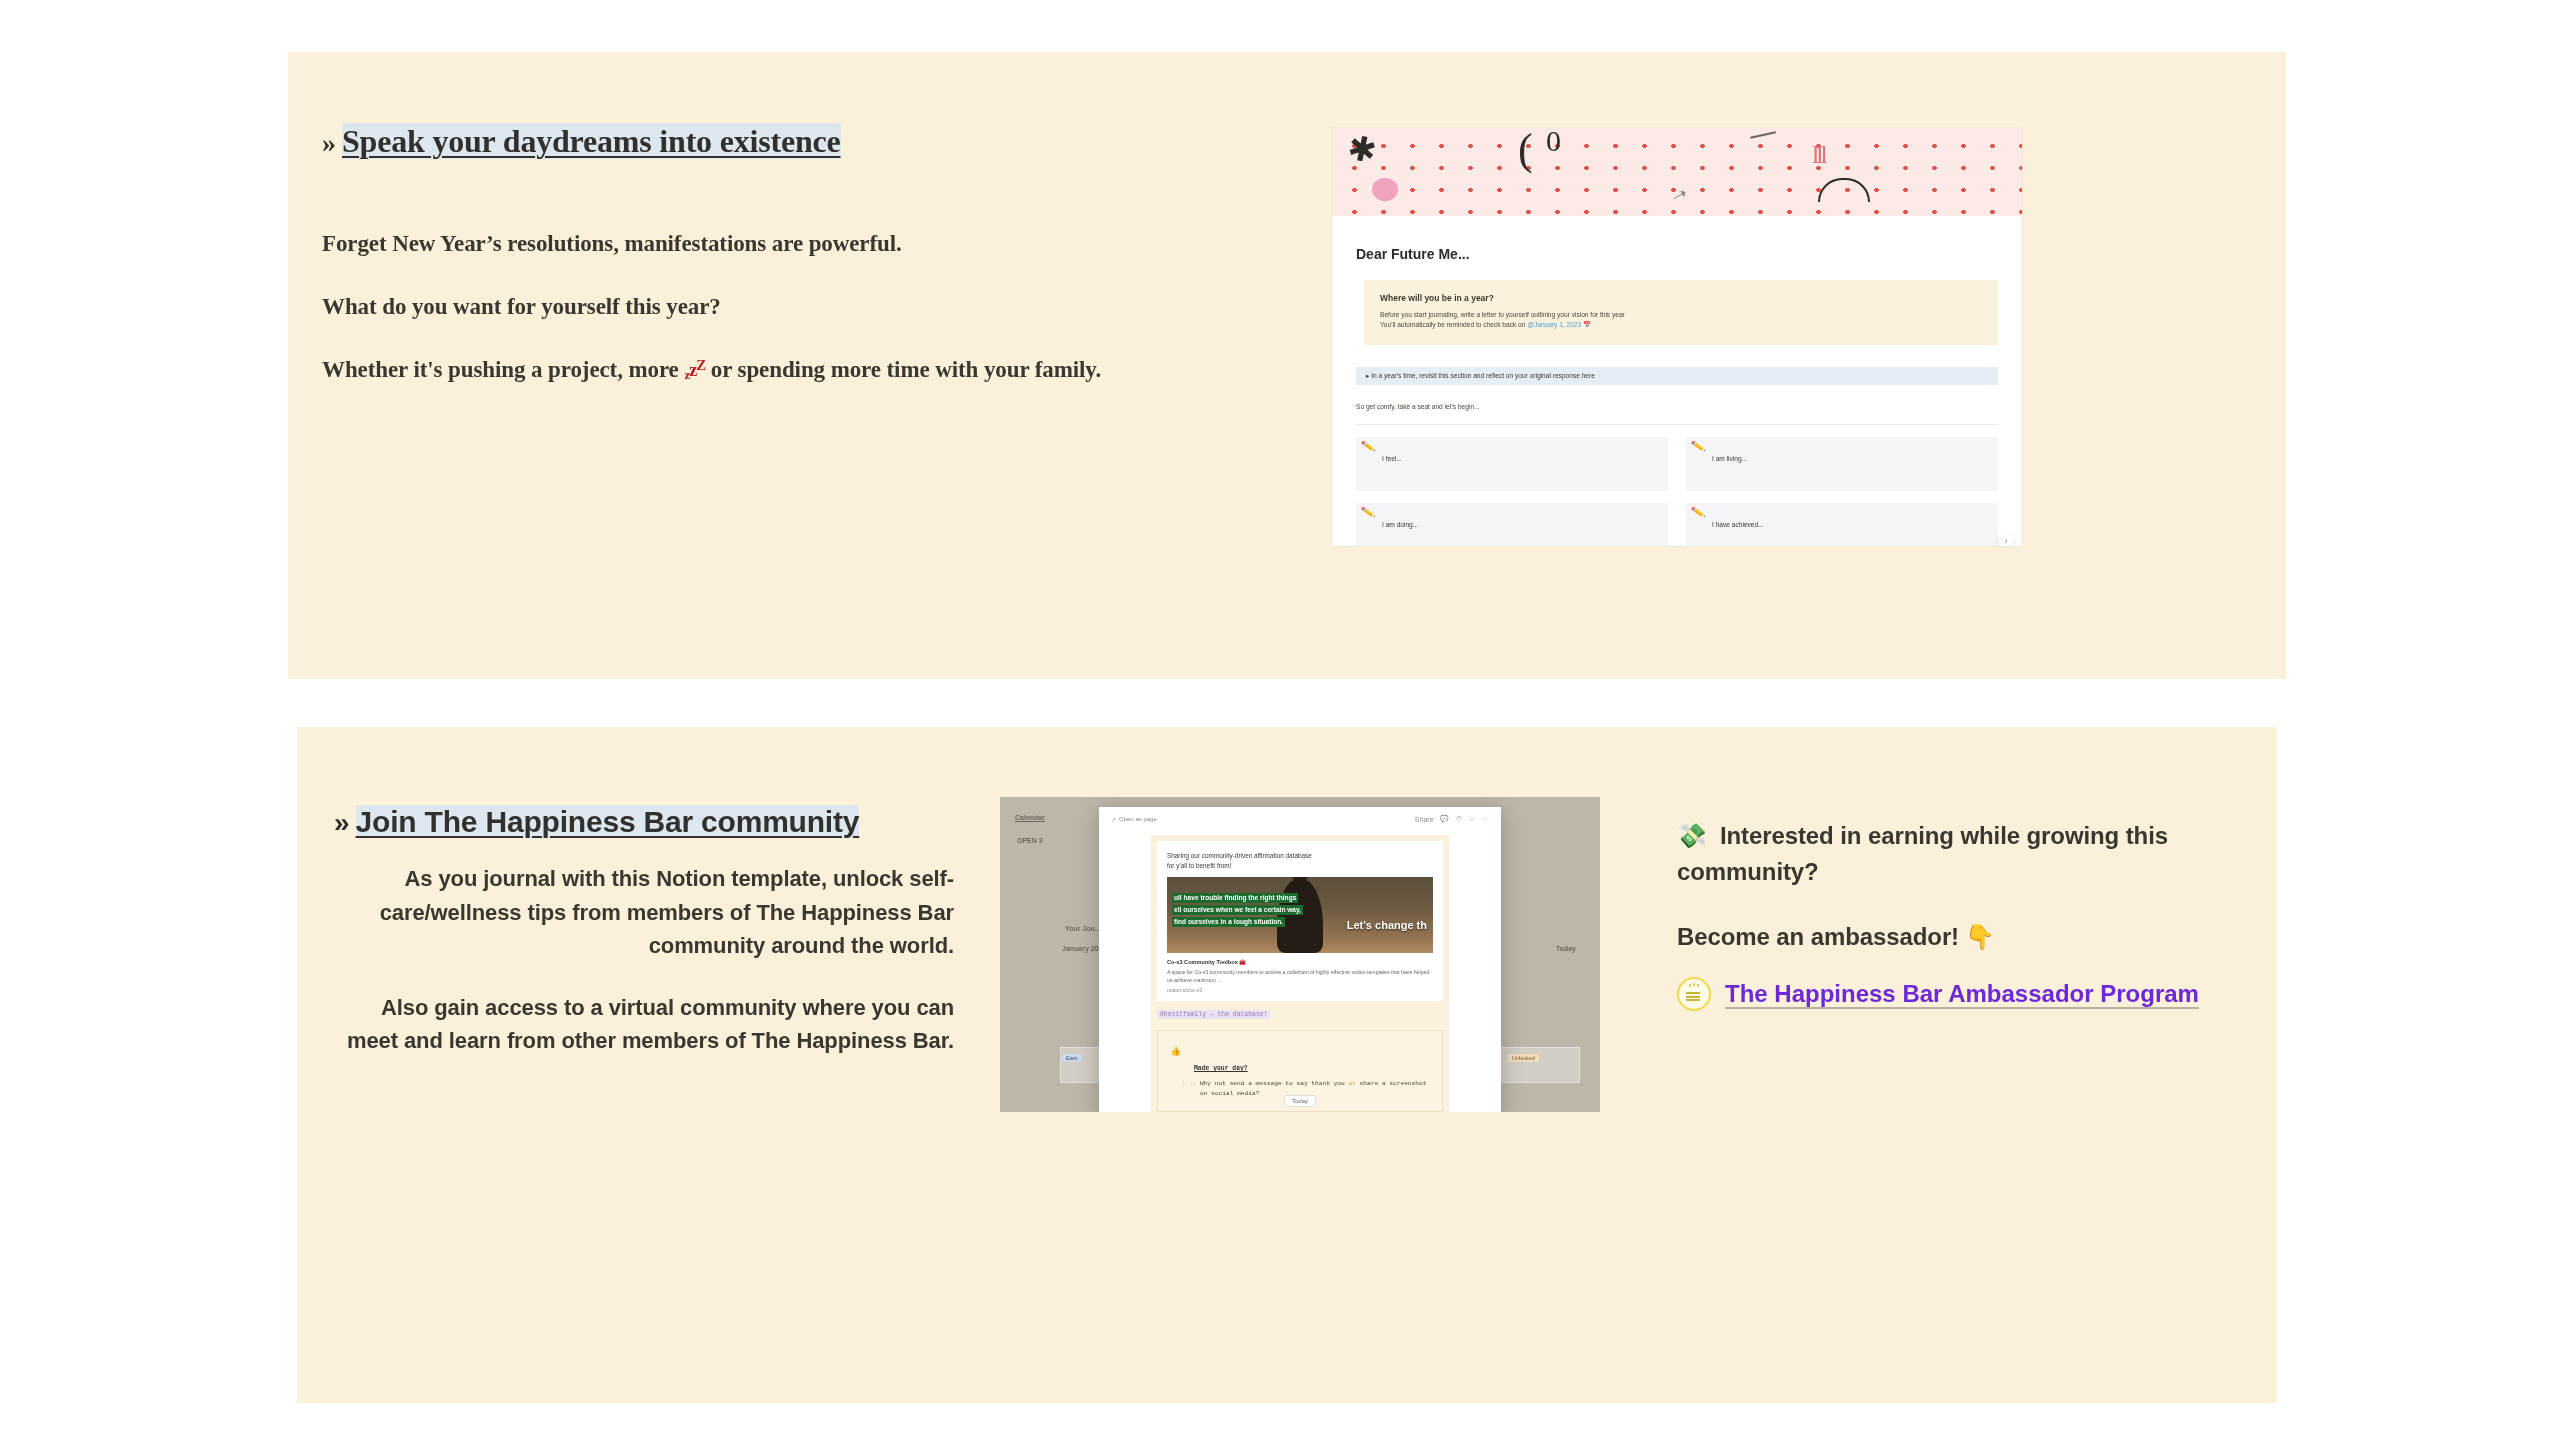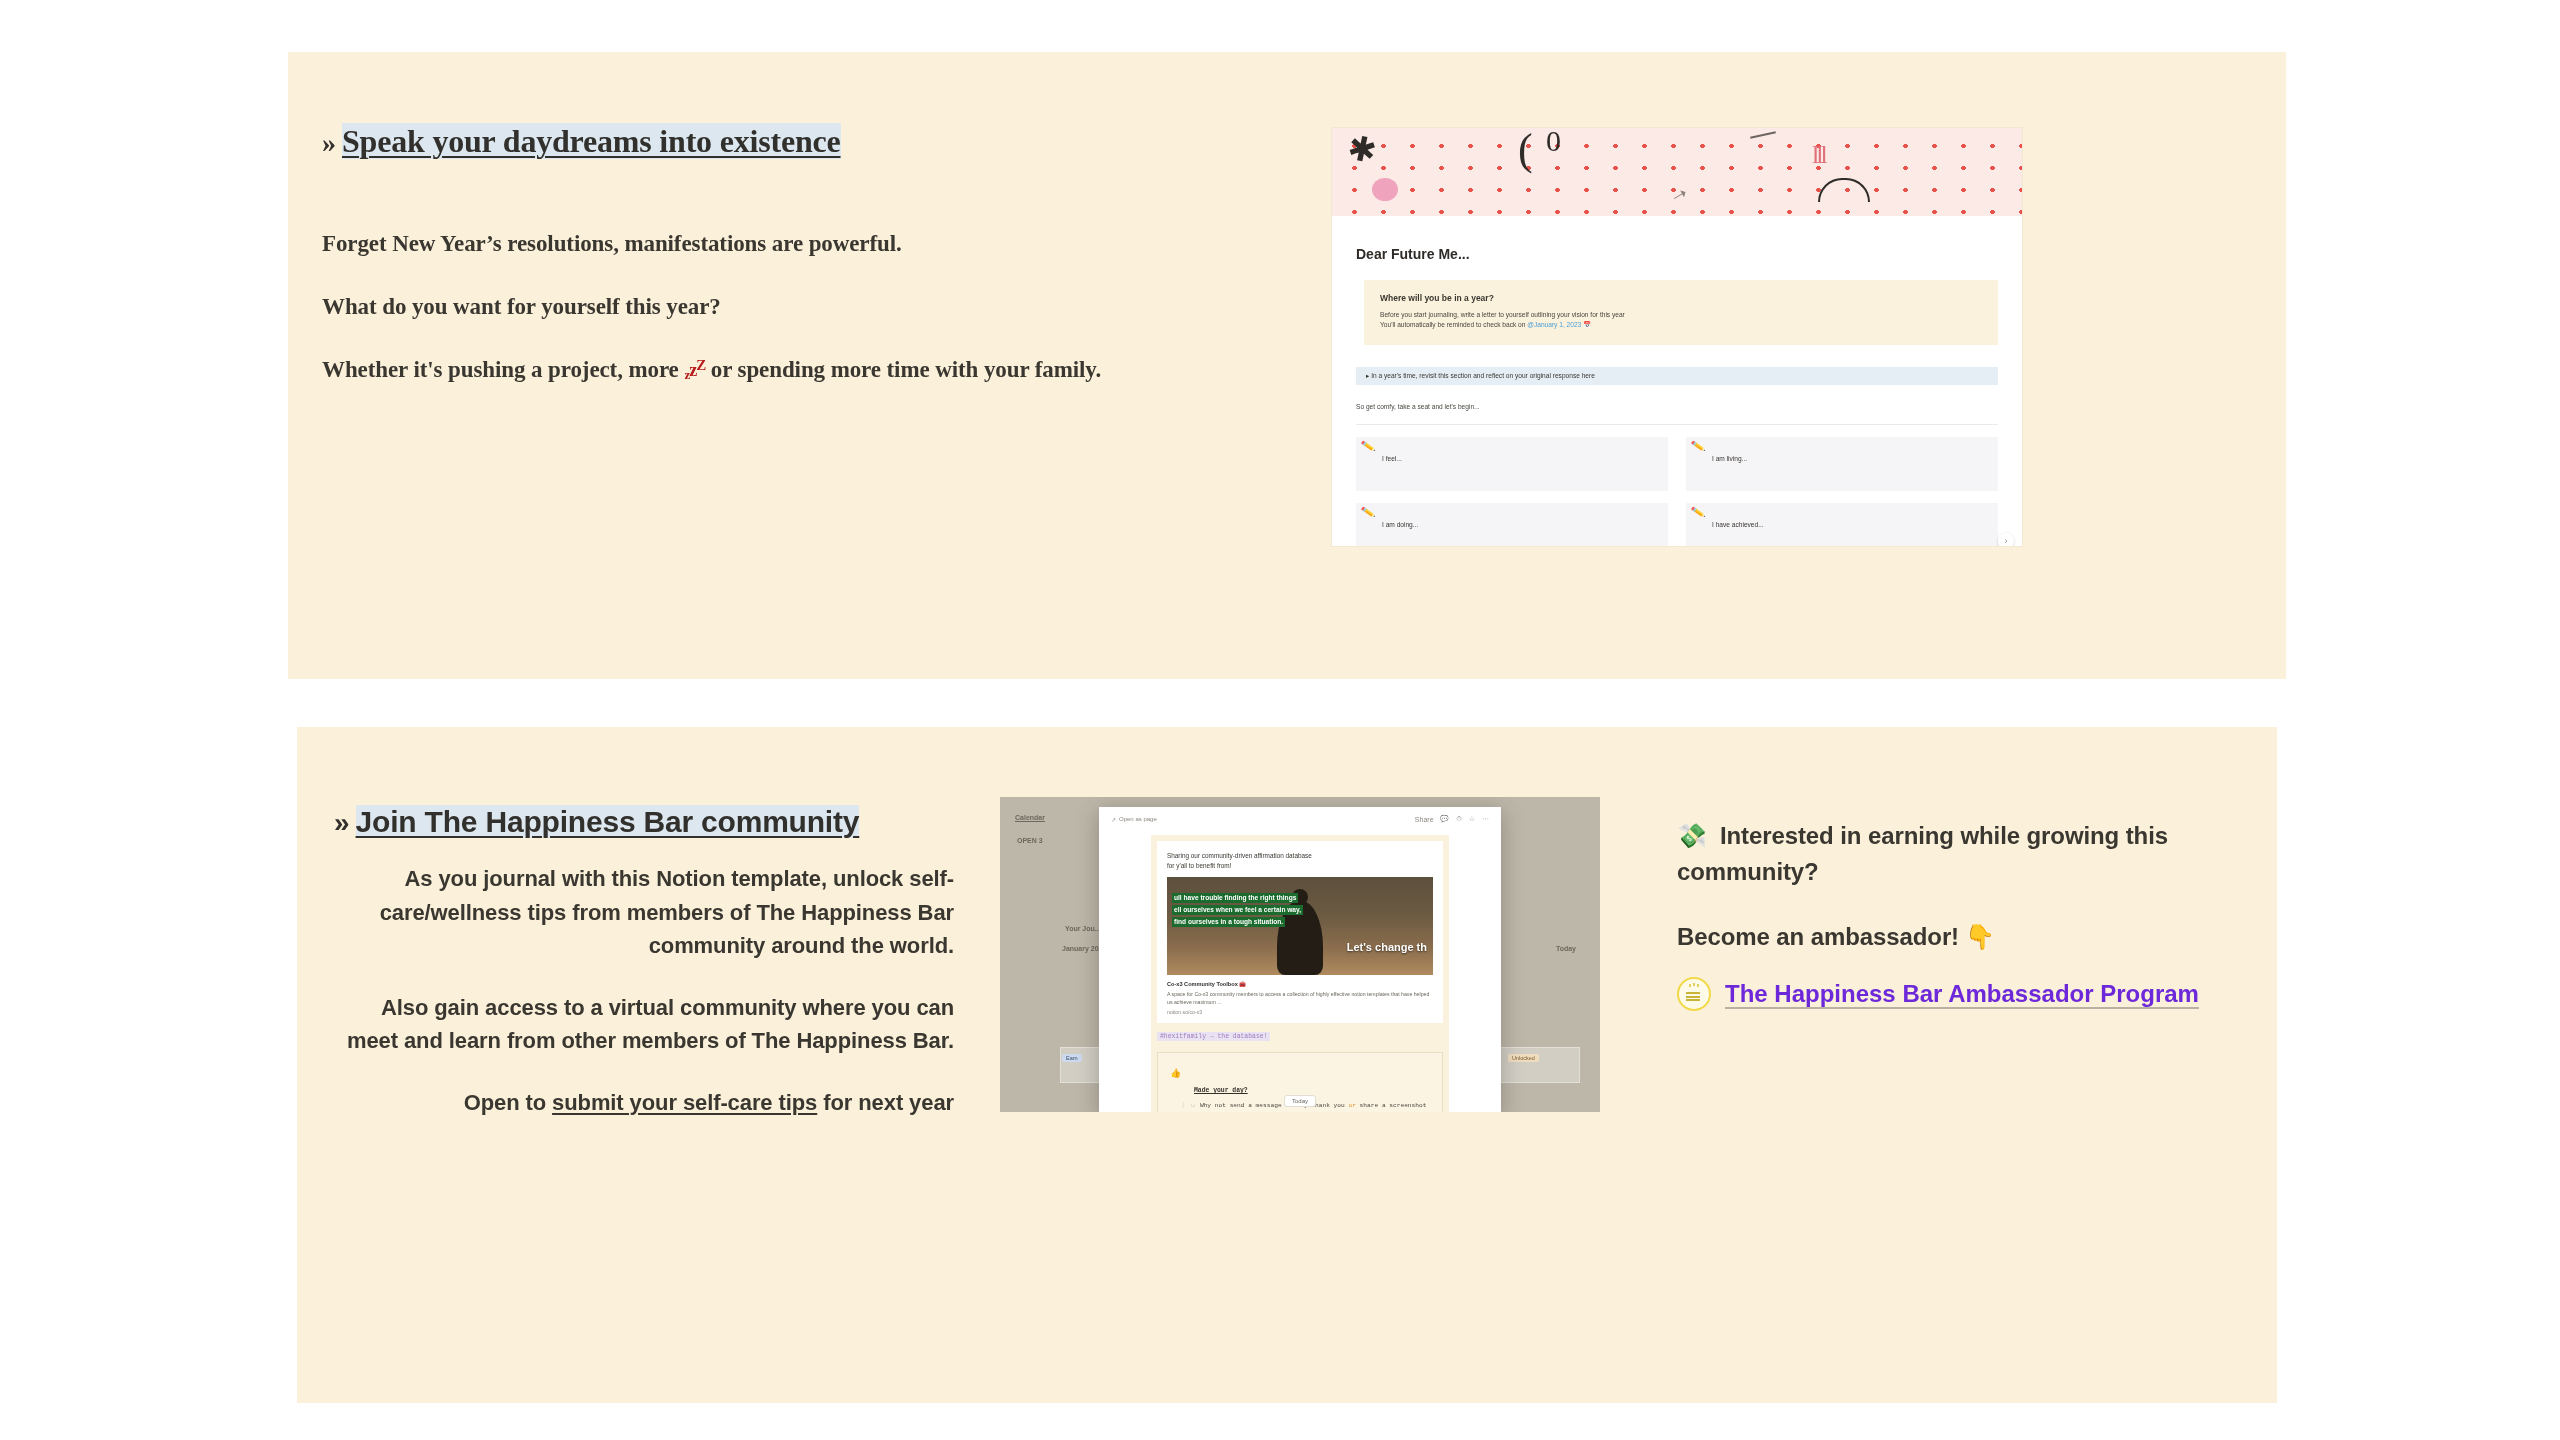--- a/index.html
+++ b/index.html
@@ -346,21 +346,21 @@
   .n2-white {
     margin: 0 6px;
     background: #ffffff;
     padding: 10px 10px 8px 10px;
   }
   .n2-share-text {
     font-size: 6.4px; color: #3c3832; line-height: 1.5;
   }
   .n2-video {
     margin-top: 7px;
-    height: 98px;
+    height: 76px;
     position: relative;
     overflow: hidden;
     background: linear-gradient(180deg,#5c4f3c 0%, #6d5b43 40%, #8a6d4d 72%, #b08a5f 100%);
   }
   .n2-video .silhouette {
     position: absolute;
     left: 50%; bottom: 0;
     transform: translateX(-50%);
     width: 46px; height: 74px;
     background: #241d16;
@@ -500,21 +500,20 @@
 
   <div class="panel" id="panel-two"></div>
 
   <div id="sec2-col-left">
     <div class="heading-row">
       <span class="chevron">»</span><a class="h-link" href="#">Join The Happiness Bar community</a>
     </div>
     <div id="sec2-left-body">
       <p class="body-p">As you journal with this Notion template, unlock self-care/wellness tips from members of The Happiness Bar community around the world.</p>
       <p class="body-p">Also gain access to a virtual community where you can meet and learn from other members of The Happiness Bar.</p>
-      <p class="body-p"><span>Open to </span><a class="inline-underline" href="#">submit your self-care tips</a><span> for next year</span></p>
     </div>
   </div>
 
   <div id="shot2">
     <div class="n2-backdrop">
       <span class="n2-bgtext" style="left:15px; top:17px;">Calendar</span>
       <span class="n2-bgtext" style="left:17px; top:40px; text-decoration:none;">OPEN 3</span>
       <span class="n2-bgtext" style="left:65px; top:128px; text-decoration:none;">Your Jou...</span>
       <span class="n2-bgtext" style="left:62px; top:148px; text-decoration:none;">January 202...</span>
       <span class="n2-bgtext" style="right:24px; top:148px; text-decoration:none;">Today</span>

